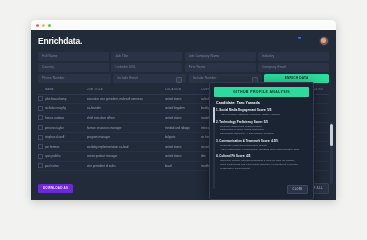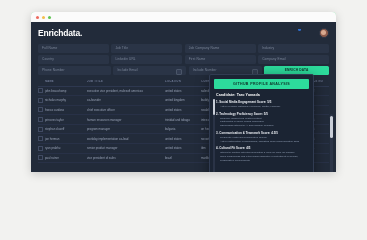--- a/index.html
+++ b/index.html
@@ -6,21 +6,21 @@
   body{
     width:367px;height:220px;overflow:hidden;
     background:#f2f2f0;
     font-family:"Liberation Sans", sans-serif;
     -webkit-font-smoothing:antialiased;
   }
   .stage{position:relative;width:367px;height:220px;}
 
   
   .window{
-    position:absolute;left:31px;top:12px;width:305px;height:160px;
+    position:absolute;left:31px;top:20px;width:305px;height:180px;
     background:#86efac;border-radius:4px 4px 0 0;overflow:hidden;
     box-shadow:0 2px 10px rgba(0,0,0,.18);
   }
   .titlebar{
     height:10px;background:#fbfbfb;display:flex;align-items:center;
     padding-left:5px;gap:3px;
   }
   .dot{width:3px;height:3px;border-radius:50%;}
   .dot.r{background:#ec6a5e;}
   .dot.y{background:#f4bf4f;}

